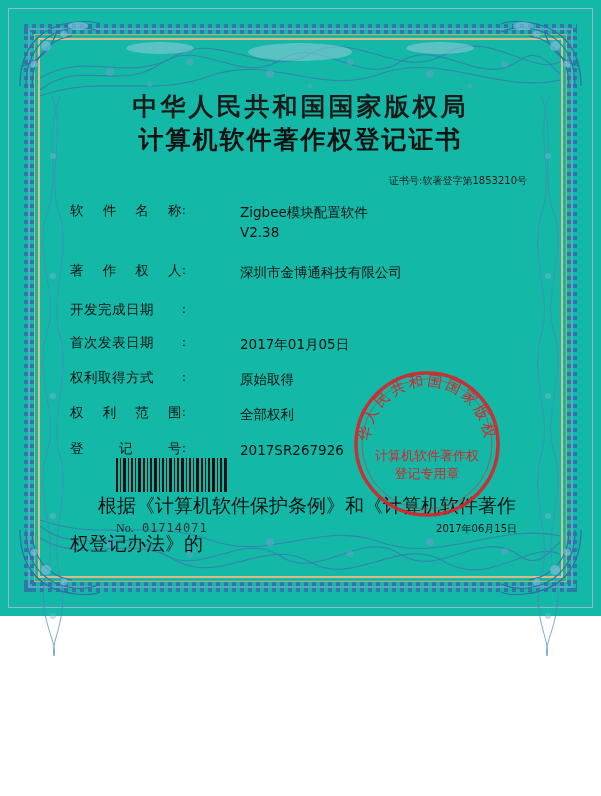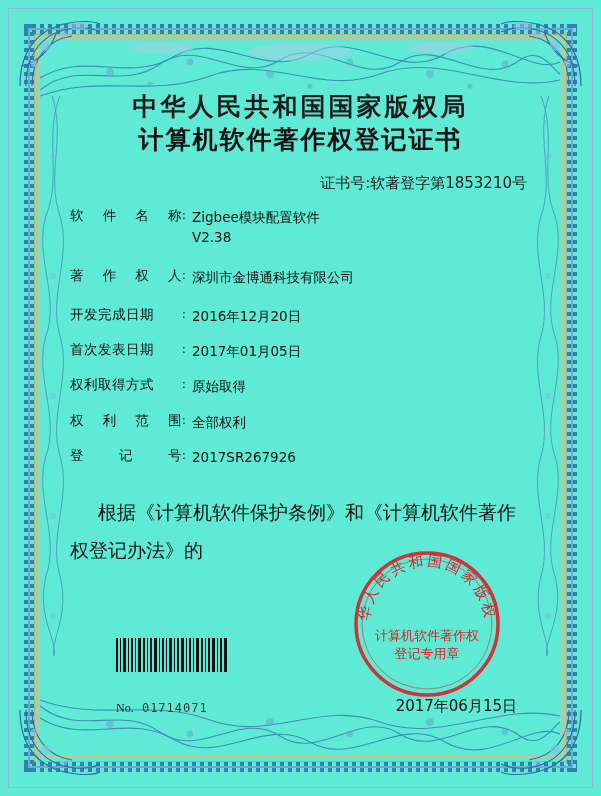--- a/index.html
+++ b/index.html
@@ -10,22 +10,22 @@
   body {
     width: 601px;
     height: 796px;
     font-family: "Liberation Serif", serif;
     overflow: hidden;
   }
 
   .certificate {
     position: relative;
     width: 601px;
-    height: 796px;
-    background: #5eead4;
+    height: 616px;
+    background: #14b8a6;
     box-sizing: border-box;
   }
 
   
   .border-outer {
     position: absolute;
     left: 8px; top: 8px; right: 8px; bottom: 8px;
     border: 1px solid #8fb8d8;
     box-sizing: border-box;
   }
@@ -117,21 +117,21 @@
   .title-sub {
     font-size: 25px;
     letter-spacing: 2px;
     color: #111;
     font-weight: bold;
     font-family: "DejaVu Serif", "Liberation Serif", serif;
   }
 
   .cert-no {
     text-align: right;
-    font-size: 15px;
+    font-size: 10px;
     color: #222;
     margin-top: 18px;
     padding-right: 4px;
     font-family: "DejaVu Sans", "Liberation Sans", sans-serif;
   }
 
   .fields {
     margin-top: 14px;
   }
   .field-row {
@@ -155,20 +155,21 @@
     width: 10px;
     flex: none;
     font-size: 13.5px;
     color: #111;
   }
   .field-value {
     font-size: 13.5px;
     color: #111;
     font-family: "DejaVu Sans", "Liberation Sans", sans-serif;
     line-height: 1.5;
+    margin-left: 48px;
   }
   .field-value .line2 { display: block; }
 
   .field-row.tight { margin-bottom: 15px; }
 
   .statement {
     margin-top: 26px;
     font-size: 19px;
     line-height: 2.0;
     color: #111;
@@ -196,21 +197,21 @@
   }
   .barcode-no .prefix {
     font-family: Liberation Serif, serif;
     letter-spacing: 0;
     color: #222;
   }
   .issue-date {
     position: absolute;
     right: 14px;
     bottom: 20px;
-    font-size: 15px;
+    font-size: 10px;
     color: #111;
     font-family: "DejaVu Sans", "Liberation Sans", sans-serif;
   }
 
   
   .seal {
     position: absolute;
     right: 28px;
     bottom: 36px;
     width: 152px;
@@ -381,21 +382,20 @@
           <span>权</span>
           <span>人</span>
         </div>
         <div class="field-colon">:</div>
         <div class="field-value">深圳市金博通科技有限公司</div>
       </div>
 
       <div class="field-row tight">
         <div class="field-label">开发完成日期</div>
         <div class="field-colon">:</div>
-        <div class="field-value">2016年12月20日</div>
       </div>
 
       <div class="field-row tight">
         <div class="field-label">首次发表日期</div>
         <div class="field-colon">:</div>
         <div class="field-value">2017年01月05日</div>
       </div>
 
       <div class="field-row tight">
         <div class="field-label">权利取得方式</div>

